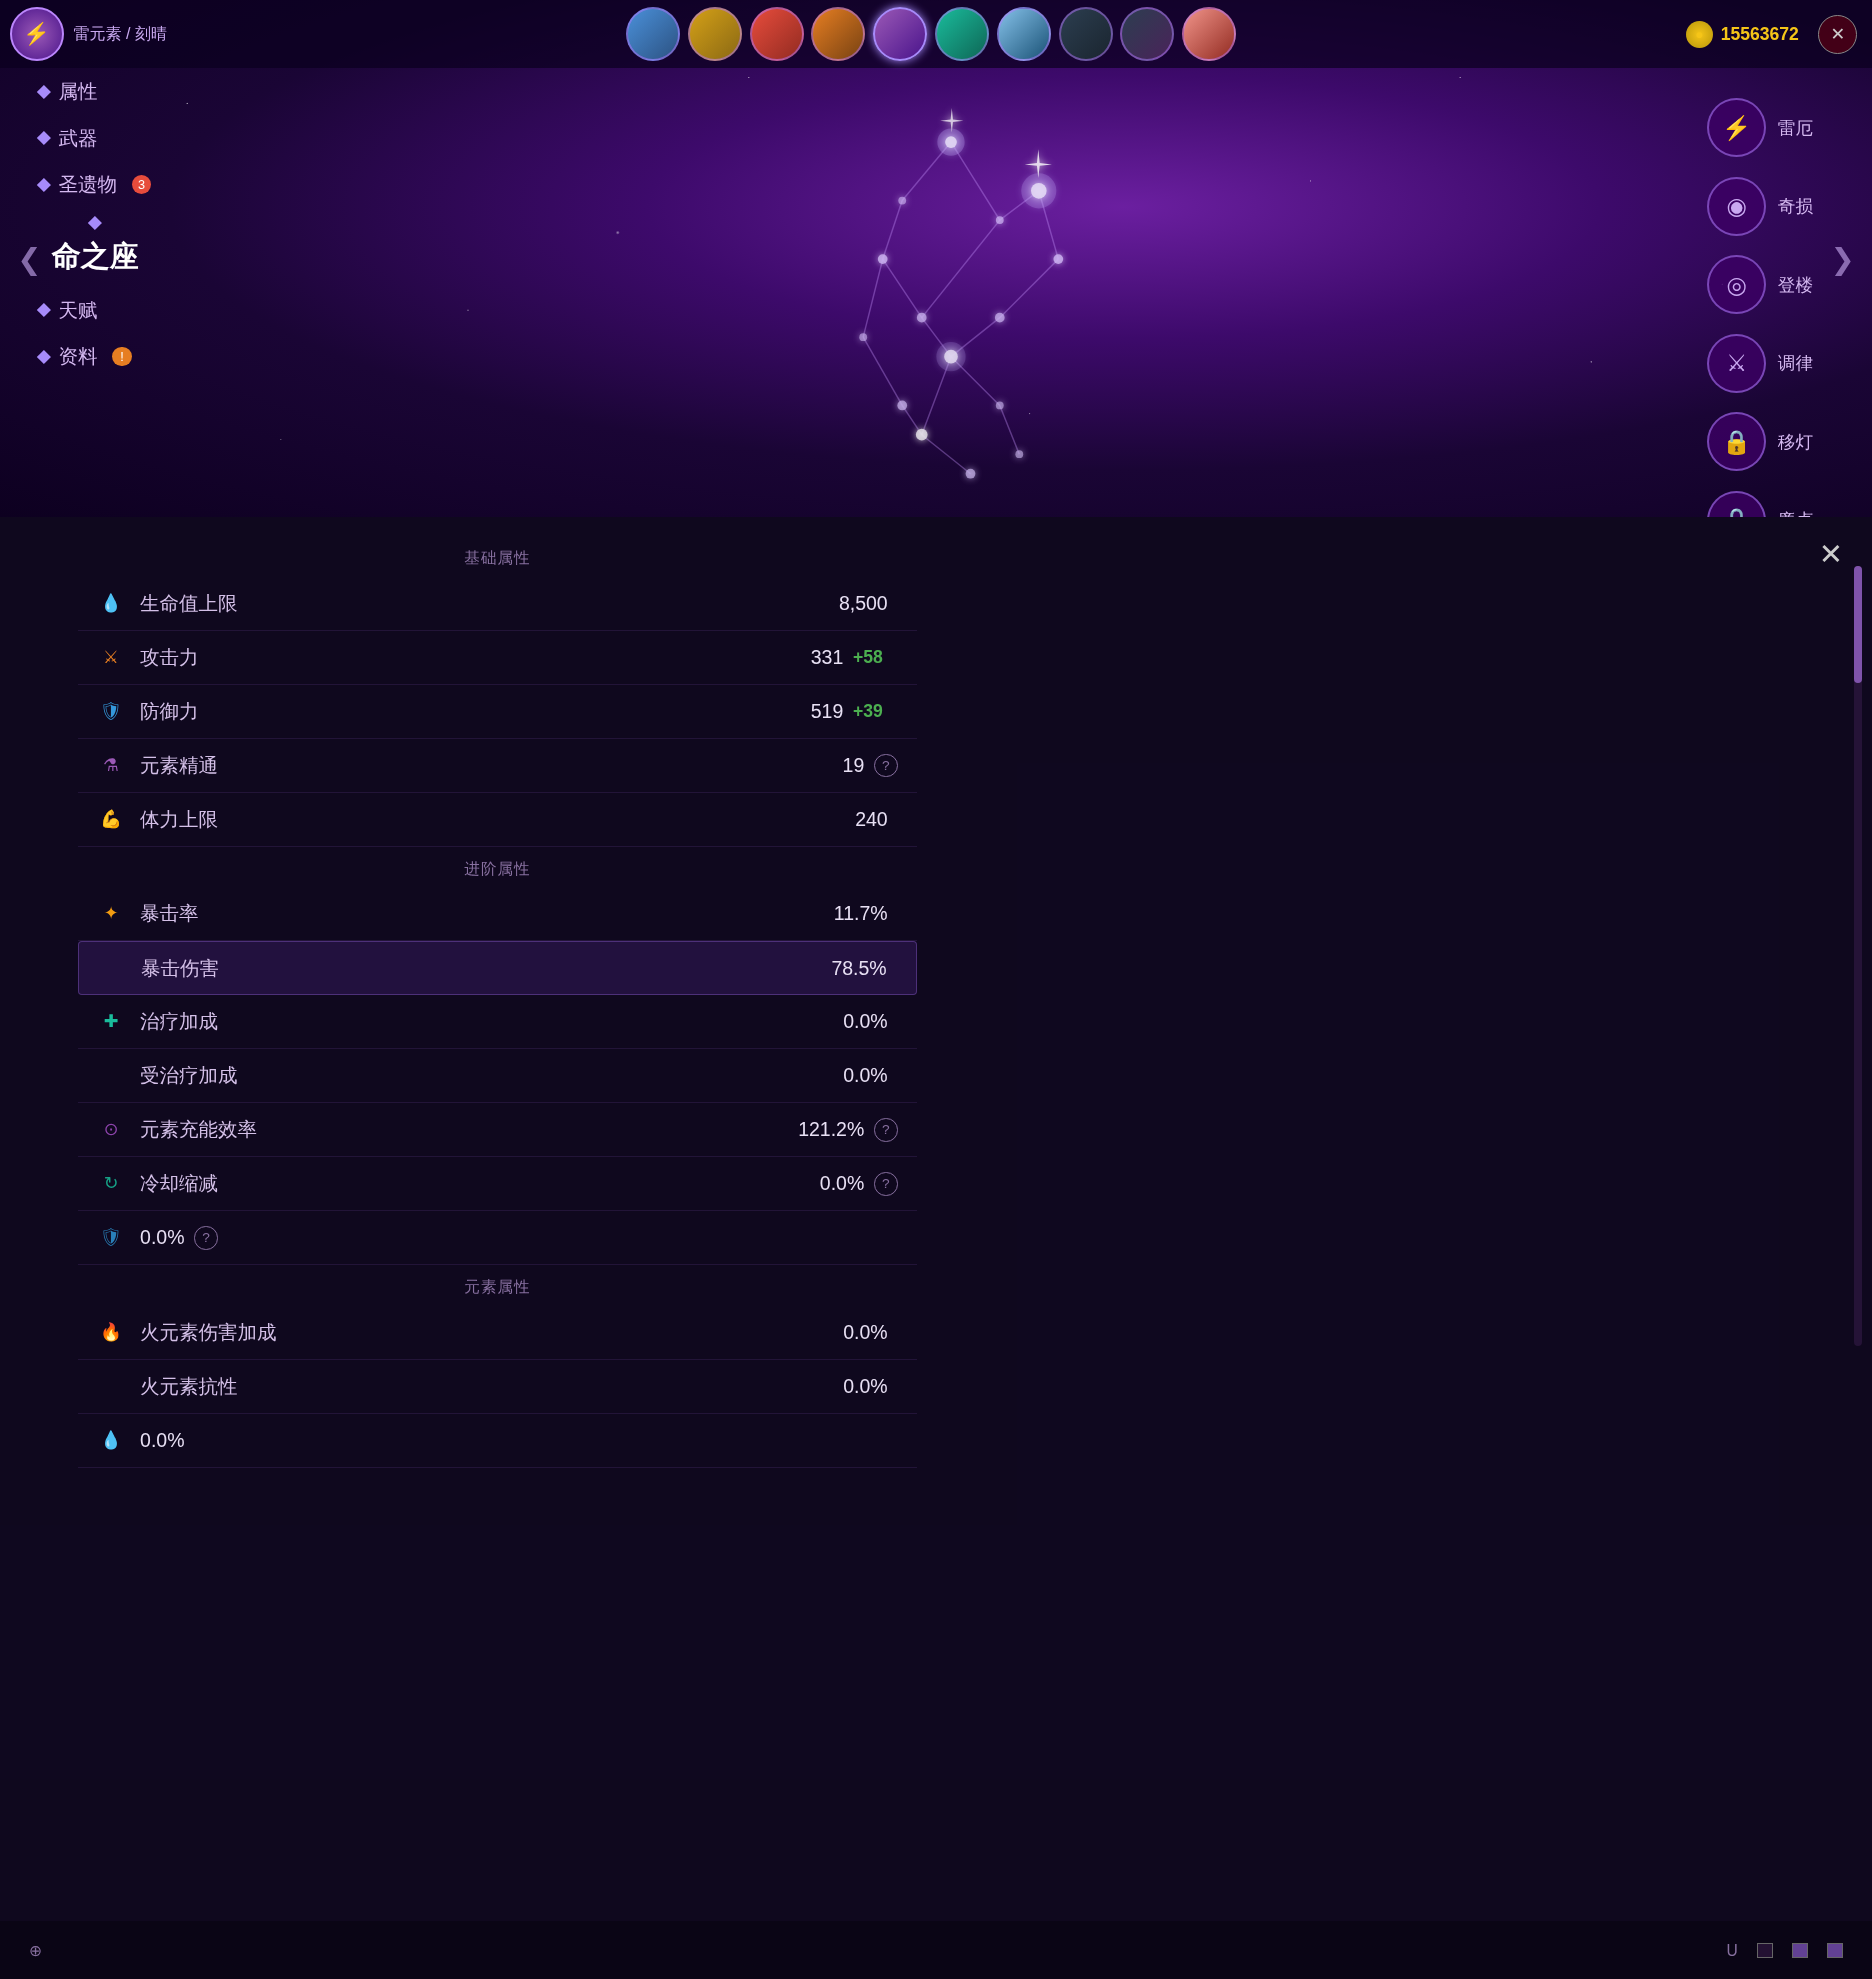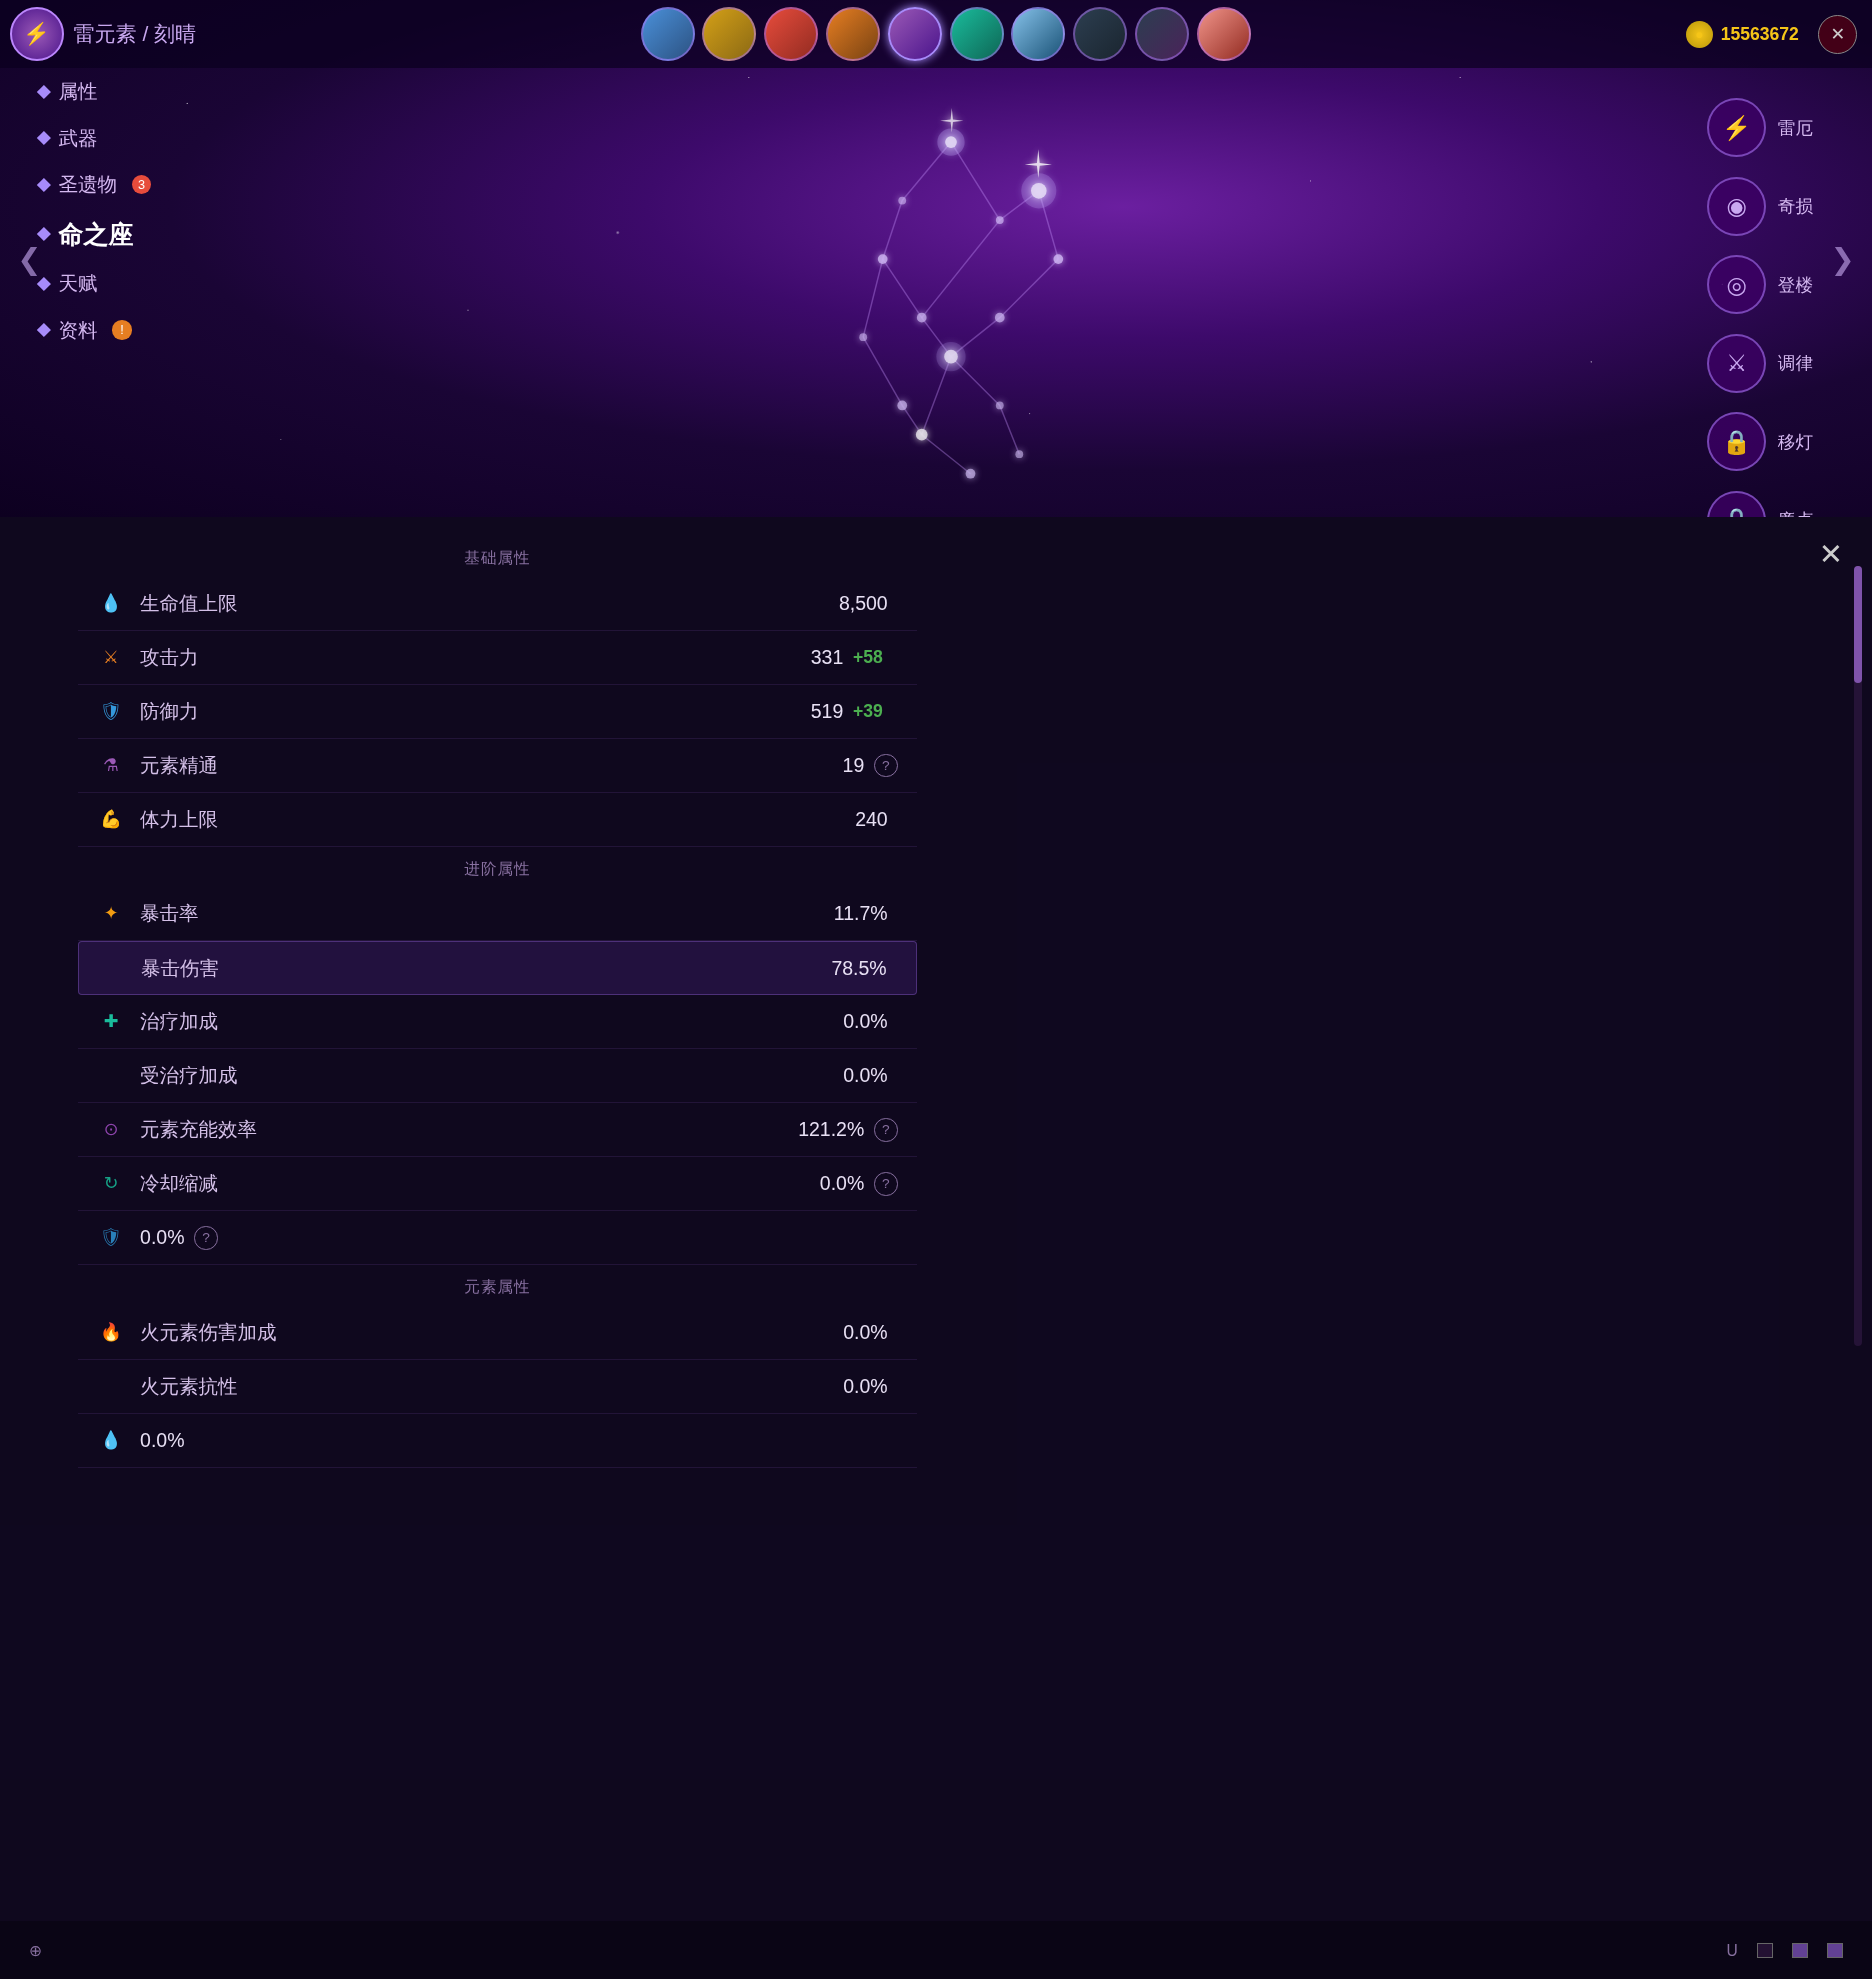--- a/index.html
+++ b/index.html
@@ -58,21 +58,21 @@
       border-radius: 50%;
       border: 2px solid #bb86fc;
       display: flex;
       align-items: center;
       justify-content: center;
       font-size: 21.5px;
     }
 
     .header-breadcrumb {
       color: #c9a8f0;
-      font-size: 21px;
+      font-size: 16px;
       margin-right: 29px;
     }
 
     .header-characters {
       display: flex;
       align-items: center;
       gap: 7.8px;
       flex: 1;
       justify-content: center;
     }
@@ -165,22 +165,23 @@
       display: flex;
       align-items: center;
       gap: 9.8px;
       color: #d4b8f0;
       font-size: 19.5px;
       cursor: pointer;
     }
 
     .nav-item.active {
       color: #ffffff;
-      font-size: 25px;
+      font-size: 29px;
       font-weight: bold;
+      flex-direction: column;
     }
 
     .nav-diamond {
       width: 9.8px;
       height: 9.8px;
       background: #a78bfa;
       transform: rotate(45deg);
     }
 
     .nav-badge {

